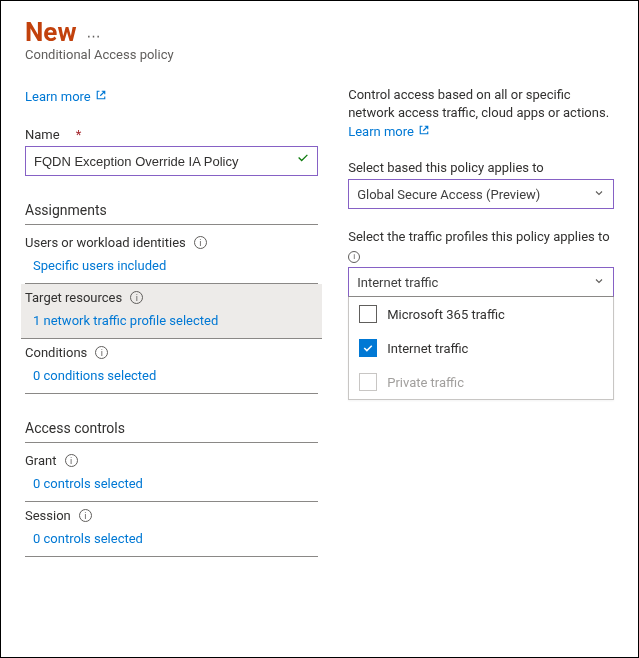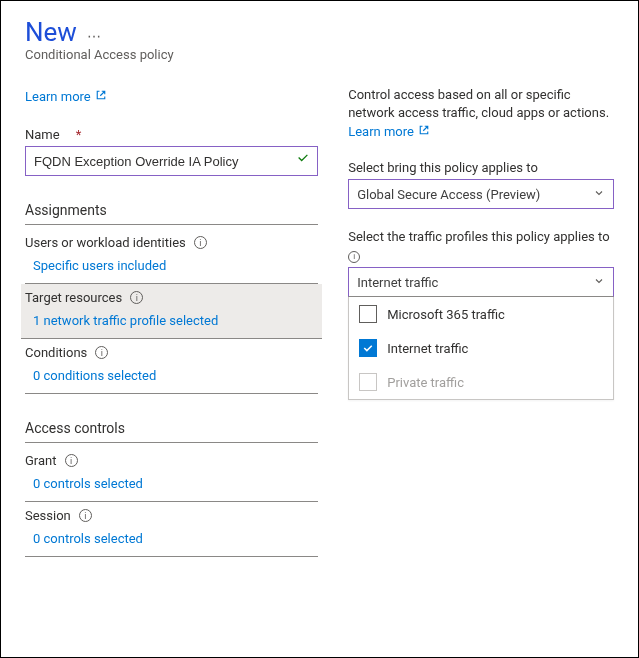--- a/index.html
+++ b/index.html
@@ -17,22 +17,22 @@
     display: flex;
     flex-direction: column;
   }
   .header-row {
     display: flex;
     align-items: baseline;
     gap: 10px;
   }
   .page-title {
     font-size: 26px;
-    font-weight: 400;
-    color: #1d4ed8;
+    font-weight: 700;
+    color: #c2410c;
     text-align: right;
   }
   .ellipsis { color: #605e5c; font-size: 14px; }
   .subtitle { font-size: 13px; color: #605e5c; margin-top: 0; }
   .cols {
     display: flex;
     gap: 30px;
     margin-top: 24px;
     flex: 1;
   }
@@ -252,21 +252,21 @@
       <div class="desc rlabel first">Control access based on all or specific network access traffic, cloud apps or actions.</div>
       <a class="learn-more">
         <span>Learn more</span>
         <span>
           <svg viewBox="0 0 16 16" fill="none" stroke="currentColor" stroke-width="1.5">
               <path d="M6 3H3v10h10v-3M9 3h4v4M13 3L7 9"></path>
             </svg>
         </span>
       </a>
 
-      <div class="rlabel">Select bring this policy applies to</div>
+      <div class="rlabel">Select based this policy applies to</div>
       <div class="dropdown">
         <span>Global Secure Access (Preview)</span>
         <span class="chev">
           <svg viewBox="0 0 16 16" fill="none" stroke="#605e5c" stroke-width="1.5">
               <path d="M4 6l4 4 4-4"></path>
             </svg>
         </span>
       </div>
 
       <div class="rlabel">Select the traffic profiles this policy applies to</div>

